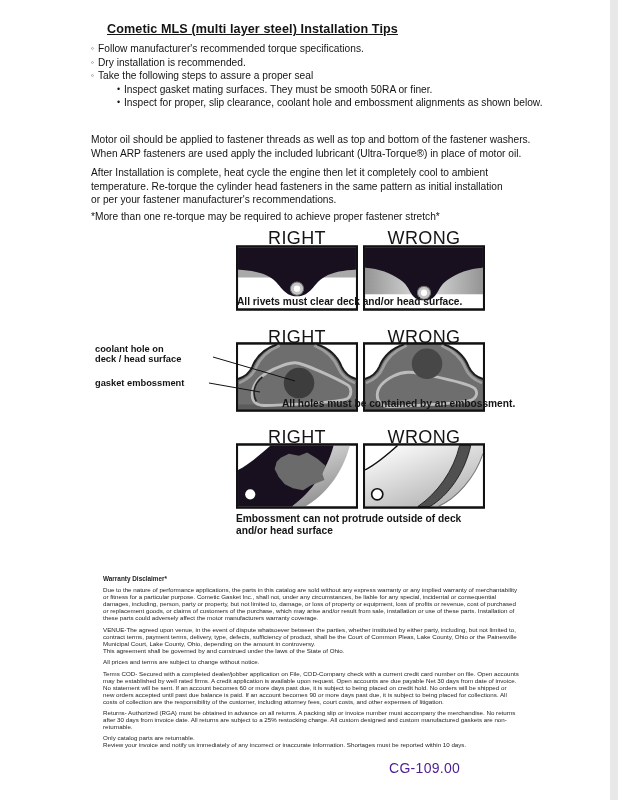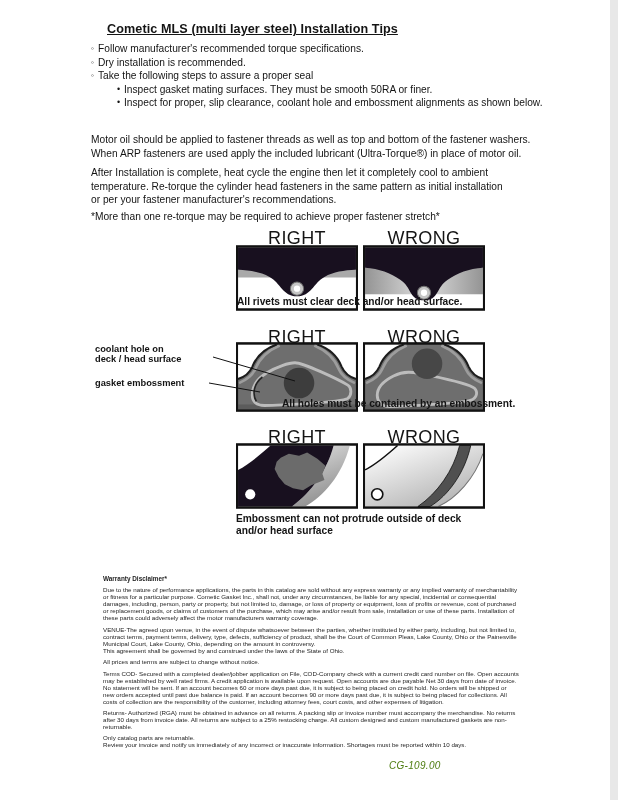--- a/index.html
+++ b/index.html
@@ -18,21 +18,21 @@
   .sub-mark{width:7px;flex:0 0 7px;font-size:9px;line-height:13.6px;}
   
   .rw-label{font-size:18px;letter-spacing:.4px;width:122px;text-align:center;}
   .caption{font-size:10.2px;font-weight:bold;line-height:11.5px;}
   .diagram-label{font-size:9.3px;font-weight:600;line-height:10px;text-align:left;}
   
   .legal{font-size:6.2px;line-height:7px;color:#1d1d1d;width:416px;}
   .legal-head{font-size:6.4px;font-weight:bold;}
   .legal p{margin:0 0 4.4px 0;}
   .legal p.tight{margin-bottom:0;}
-  .page-code{font-size:10px;color:#4d7c0f;letter-spacing:.3px;font-style:italic;}
+  .page-code{font-size:14px;color:#4c1d95;letter-spacing:.3px;}
   svg{display:block;}
 </style>
 </head>
 <body>
 
 <div id="page">
 
   <div class="abs doc-title" style="left:107px;top:22px;">Cometic MLS (multi layer steel) Installation Tips</div>
 
   <div class="abs body-text" style="left:91px;top:42px;width:470px;">

